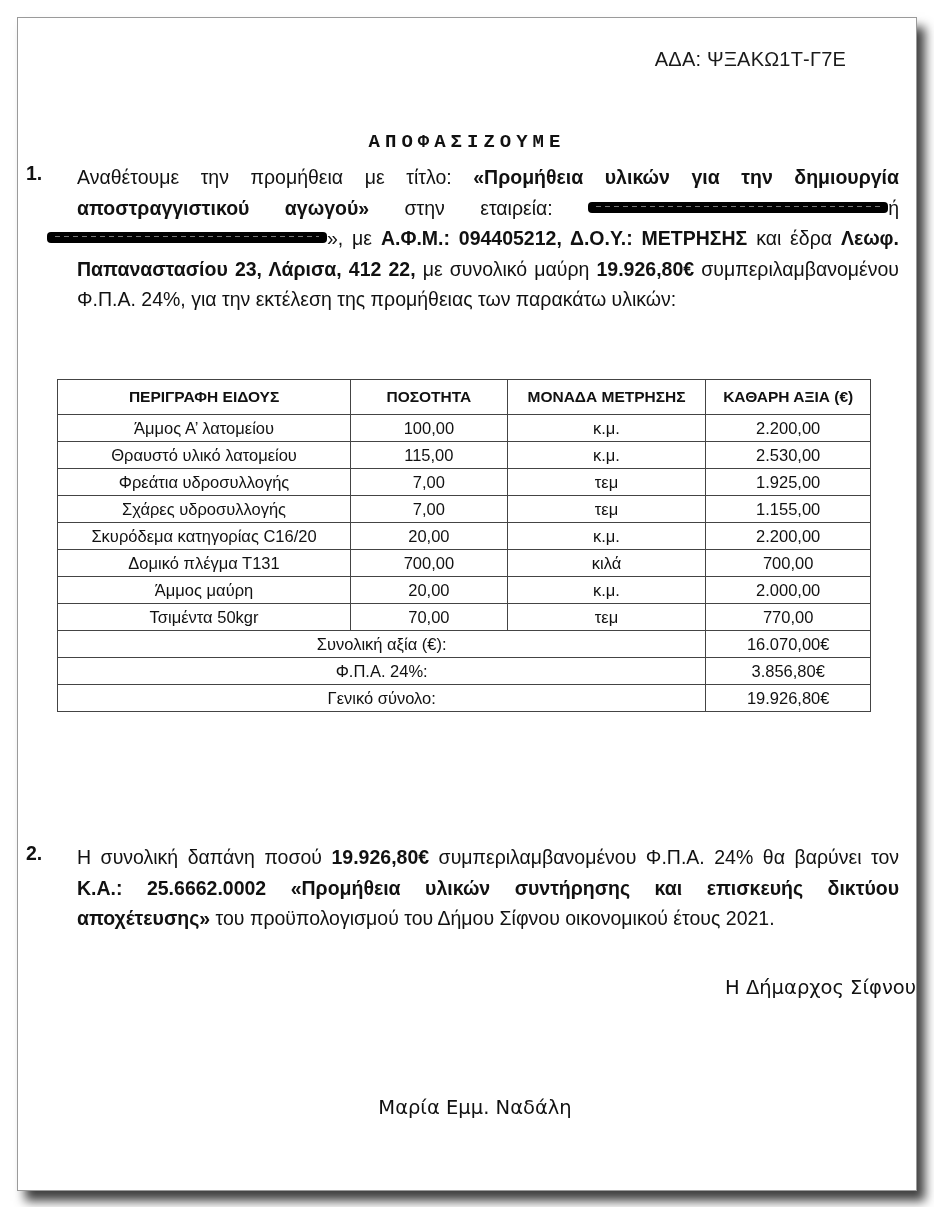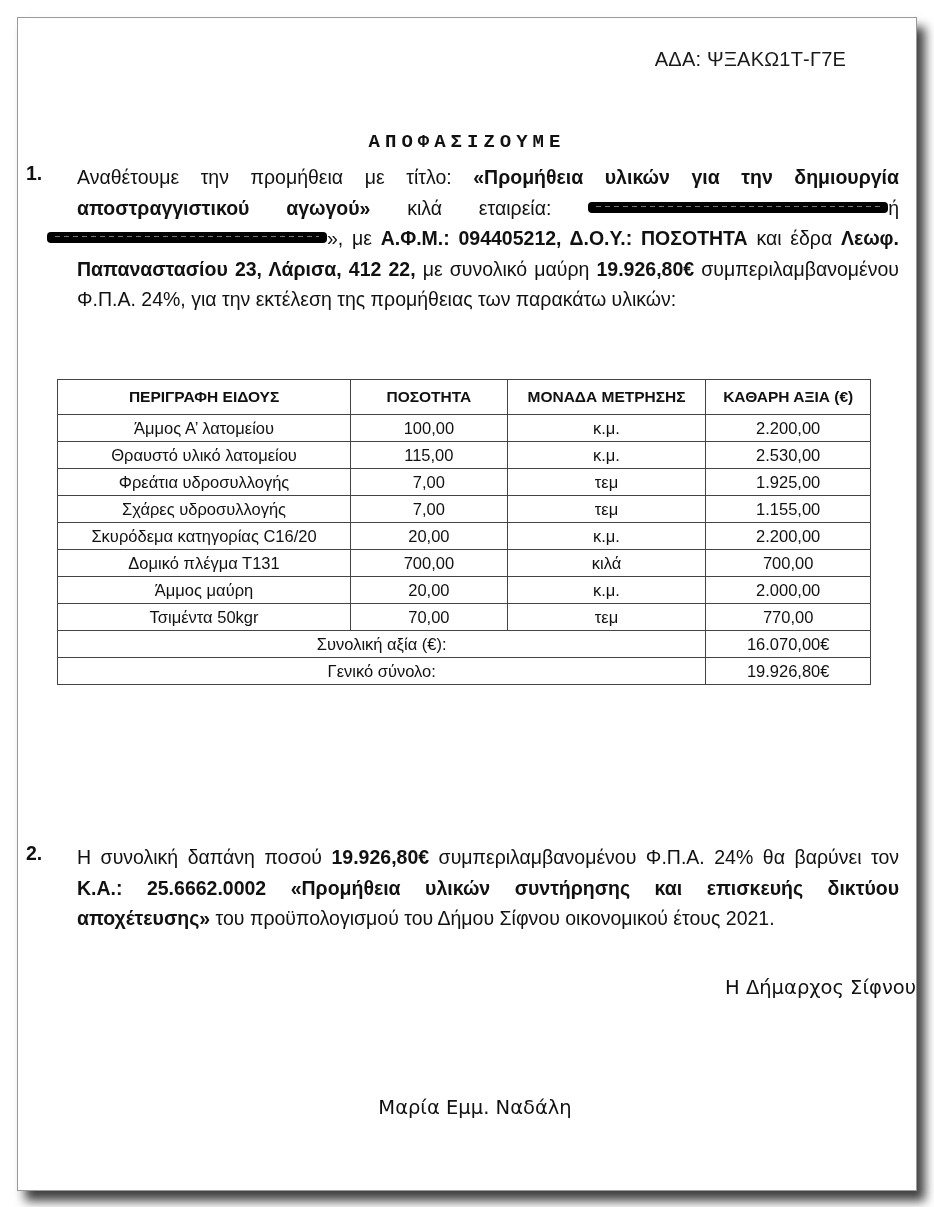--- a/index.html
+++ b/index.html
@@ -69,22 +69,22 @@
   </style>
 </head>
 <body>
 
 <div class="page">
   <div class="ada">ΑΔΑ: ΨΞΑΚΩ1Τ-Γ7Ε</div>
   <div class="heading">ΑΠΟΦΑΣΙΖΟΥΜΕ</div>
 
   <div class="num p1num">1.</div>
   <div class="para p1">
-    <span>Αναθέτουμε την προμήθεια με τίτλο: </span><b>«Προμήθεια υλικών για την δημιουργία αποστραγγιστικού αγωγού»</b><span> κιλά εταιρεία: </span><span class="redact r1"></span><span>ή</span>
-    <span class="redact r2"></span><span>», με </span><b>Α.Φ.Μ.: 094405212, Δ.Ο.Υ.: ΠΟΣΟΤΗΤΑ</b><span> και έδρα </span><b>Λεωφ. Παπαναστασίου 23, Λάρισα, 412 22,</b><span> με συνολικό μαύρη </span><b>19.926,80€</b><span> συμπεριλαμβανομένου Φ.Π.Α. 24%, για την εκτέλεση της προμήθειας των παρακάτω υλικών:</span>
+    <span>Αναθέτουμε την προμήθεια με τίτλο: </span><b>«Προμήθεια υλικών για την δημιουργία αποστραγγιστικού αγωγού»</b><span> στην εταιρεία: </span><span class="redact r1"></span><span>ή</span>
+    <span class="redact r2"></span><span>», με </span><b>Α.Φ.Μ.: 094405212, Δ.Ο.Υ.: ΜΕΤΡΗΣΗΣ</b><span> και έδρα </span><b>Λεωφ. Παπαναστασίου 23, Λάρισα, 412 22,</b><span> με συνολικό μαύρη </span><b>19.926,80€</b><span> συμπεριλαμβανομένου Φ.Π.Α. 24%, για την εκτέλεση της προμήθειας των παρακάτω υλικών:</span>
   </div>
 
   <table class="items">
     <thead>
       <tr>
         <th class="c1">ΠΕΡΙΓΡΑΦΗ ΕΙΔΟΥΣ</th>
         <th class="c2">ΠΟΣΟΤΗΤΑ</th>
         <th class="c3">ΜΟΝΑΔΑ ΜΕΤΡΗΣΗΣ</th>
         <th class="c4">ΚΑΘΑΡΗ ΑΞΙΑ (€)</th>
       </tr>
@@ -136,20 +136,24 @@
         <td>Τσιμέντα 50kgr</td>
         <td>70,00</td>
         <td>τεμ</td>
         <td>770,00</td>
       </tr>
       <tr>
         <td class="sum-label" colspan="3">Συνολική αξία (€):</td>
         <td class="sum-val">16.070,00€</td>
       </tr>
       <tr>
+        <td class="sum-label" colspan="3">Φ.Π.Α. 24%:</td>
+        <td class="sum-val">3.856,80€</td>
+      </tr>
+      <tr>
         <td class="sum-label" colspan="3">Γενικό σύνολο:</td>
         <td class="sum-val">19.926,80€</td>
       </tr>
     </tbody>
   </table>
 
   <div class="num p2num">2.</div>
   <div class="para p2">
     <span>Η συνολική δαπάνη ποσού </span><b>19.926,80€</b><span> συμπεριλαμβανομένου Φ.Π.Α. 24% θα βαρύνει τον </span><b>Κ.Α.: 25.6662.0002 «Προμήθεια υλικών συντήρησης και επισκευής δικτύου αποχέτευσης»</b><span> του προϋπολογισμού του Δήμου Σίφνου οικονομικού έτους 2021.</span>
   </div>

